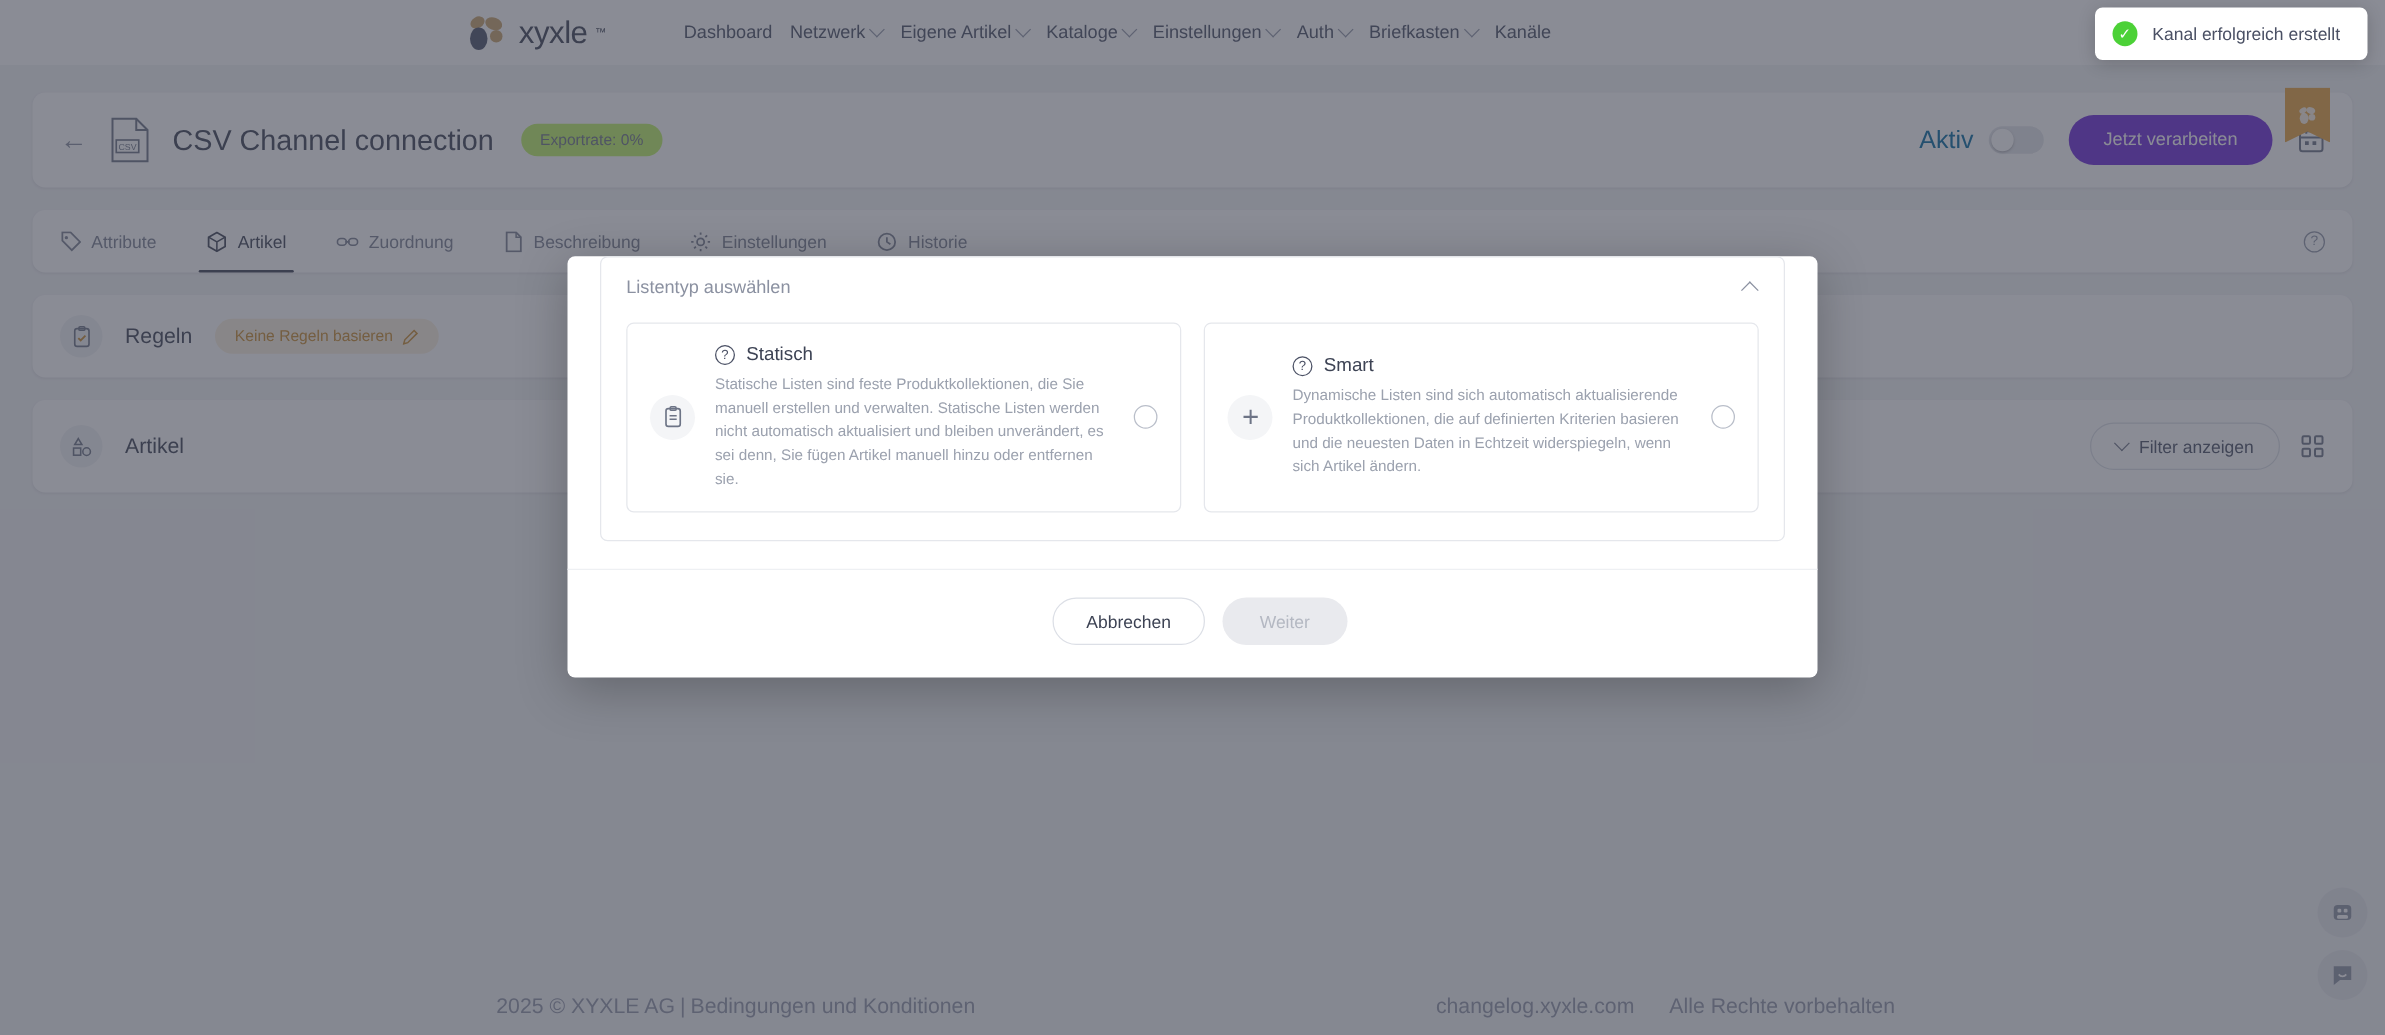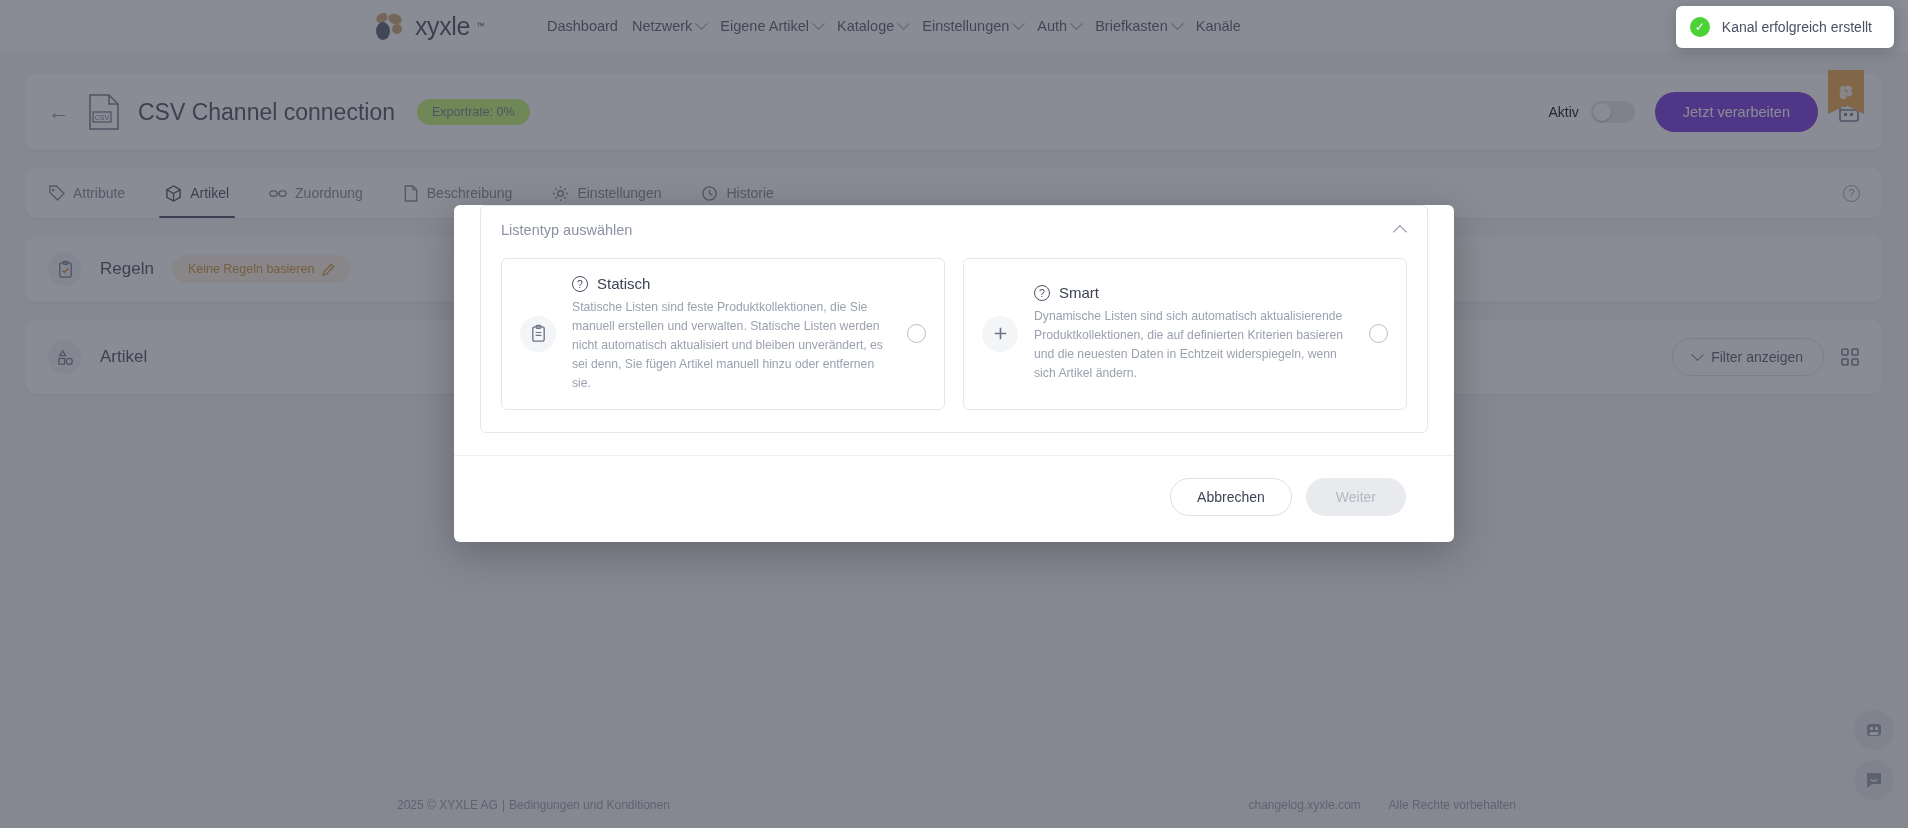--- a/index.html
+++ b/index.html
@@ -151,21 +151,21 @@
     padding: 6px 15px;
     white-space: nowrap;
   }
   .head-right {
     margin-left: auto;
     display: flex;
     align-items: center;
     gap: 20px;
   }
   .toggle-wrap { display: flex; align-items: center; gap: 12px; }
-  .toggle-label { font-size: 14px; color: #000000; }
+  .toggle-label { font-size: 20px; color: #0369a1; }
   .toggle {
     width: 44px; height: 22px; border-radius: 14px;
     background: #e3e5ea; position: relative; cursor: pointer;
   }
   .toggle::after {
     content:""; position:absolute; left: 2px; top: 2px;
     width: 18px; height: 18px; border-radius: 50%;
     background:#ffffff; box-shadow: 0 1px 2px rgba(0,0,0,.25);
   }
   .btn-orange {
@@ -267,21 +267,21 @@
     transform: rotate(45deg) translate(-2px,-2px);
   }
   .grid-ico { width: 20px; height: 20px; cursor:pointer; }
 
   
   .footer {
     height: 46px;
     background: #f3f4f6;
     display: flex;
     align-items: center;
-    font-size: 12px;
+    font-size: 17px;
     color: #9197a8;
     padding: 0 26px;
     margin-top: auto;
   }
   .footer-left { margin-left: 345px; display: flex; gap: 4px; }
   .footer-right { margin-left: auto; display: flex; gap: 28px; padding-right: 340px;}
   .footer a { color: inherit; text-decoration: none; cursor: pointer; text-align: center; }
 
   
   .fab-col {
@@ -389,23 +389,23 @@
     line-height: 1.55;
     color: #9ba1ae;
   }
   .radio {
     width: 19px; height: 19px; border-radius: 50%;
     border: 1.4px solid #b9bec9;
     flex: 0 0 19px;
     cursor: pointer;
   }
   .modal-foot {
-    display: flex; justify-content: flex-end; align-items: center;
+    display: flex; justify-content: center; align-items: center;
     gap: 14px;
-    padding: 22px 48px 26px 30px;
+    padding: 22px 18px 26px 30px;
     border-top: 1px solid #eef0f3;
     margin-top: 22px;
   }
   .btn-ghost {
     border: 1px solid #dcdfe6;
     background:#fff;
     color:#3d4354;
     border-radius: 20px;
     padding: 10px 26px;
     font-size: 14px;

